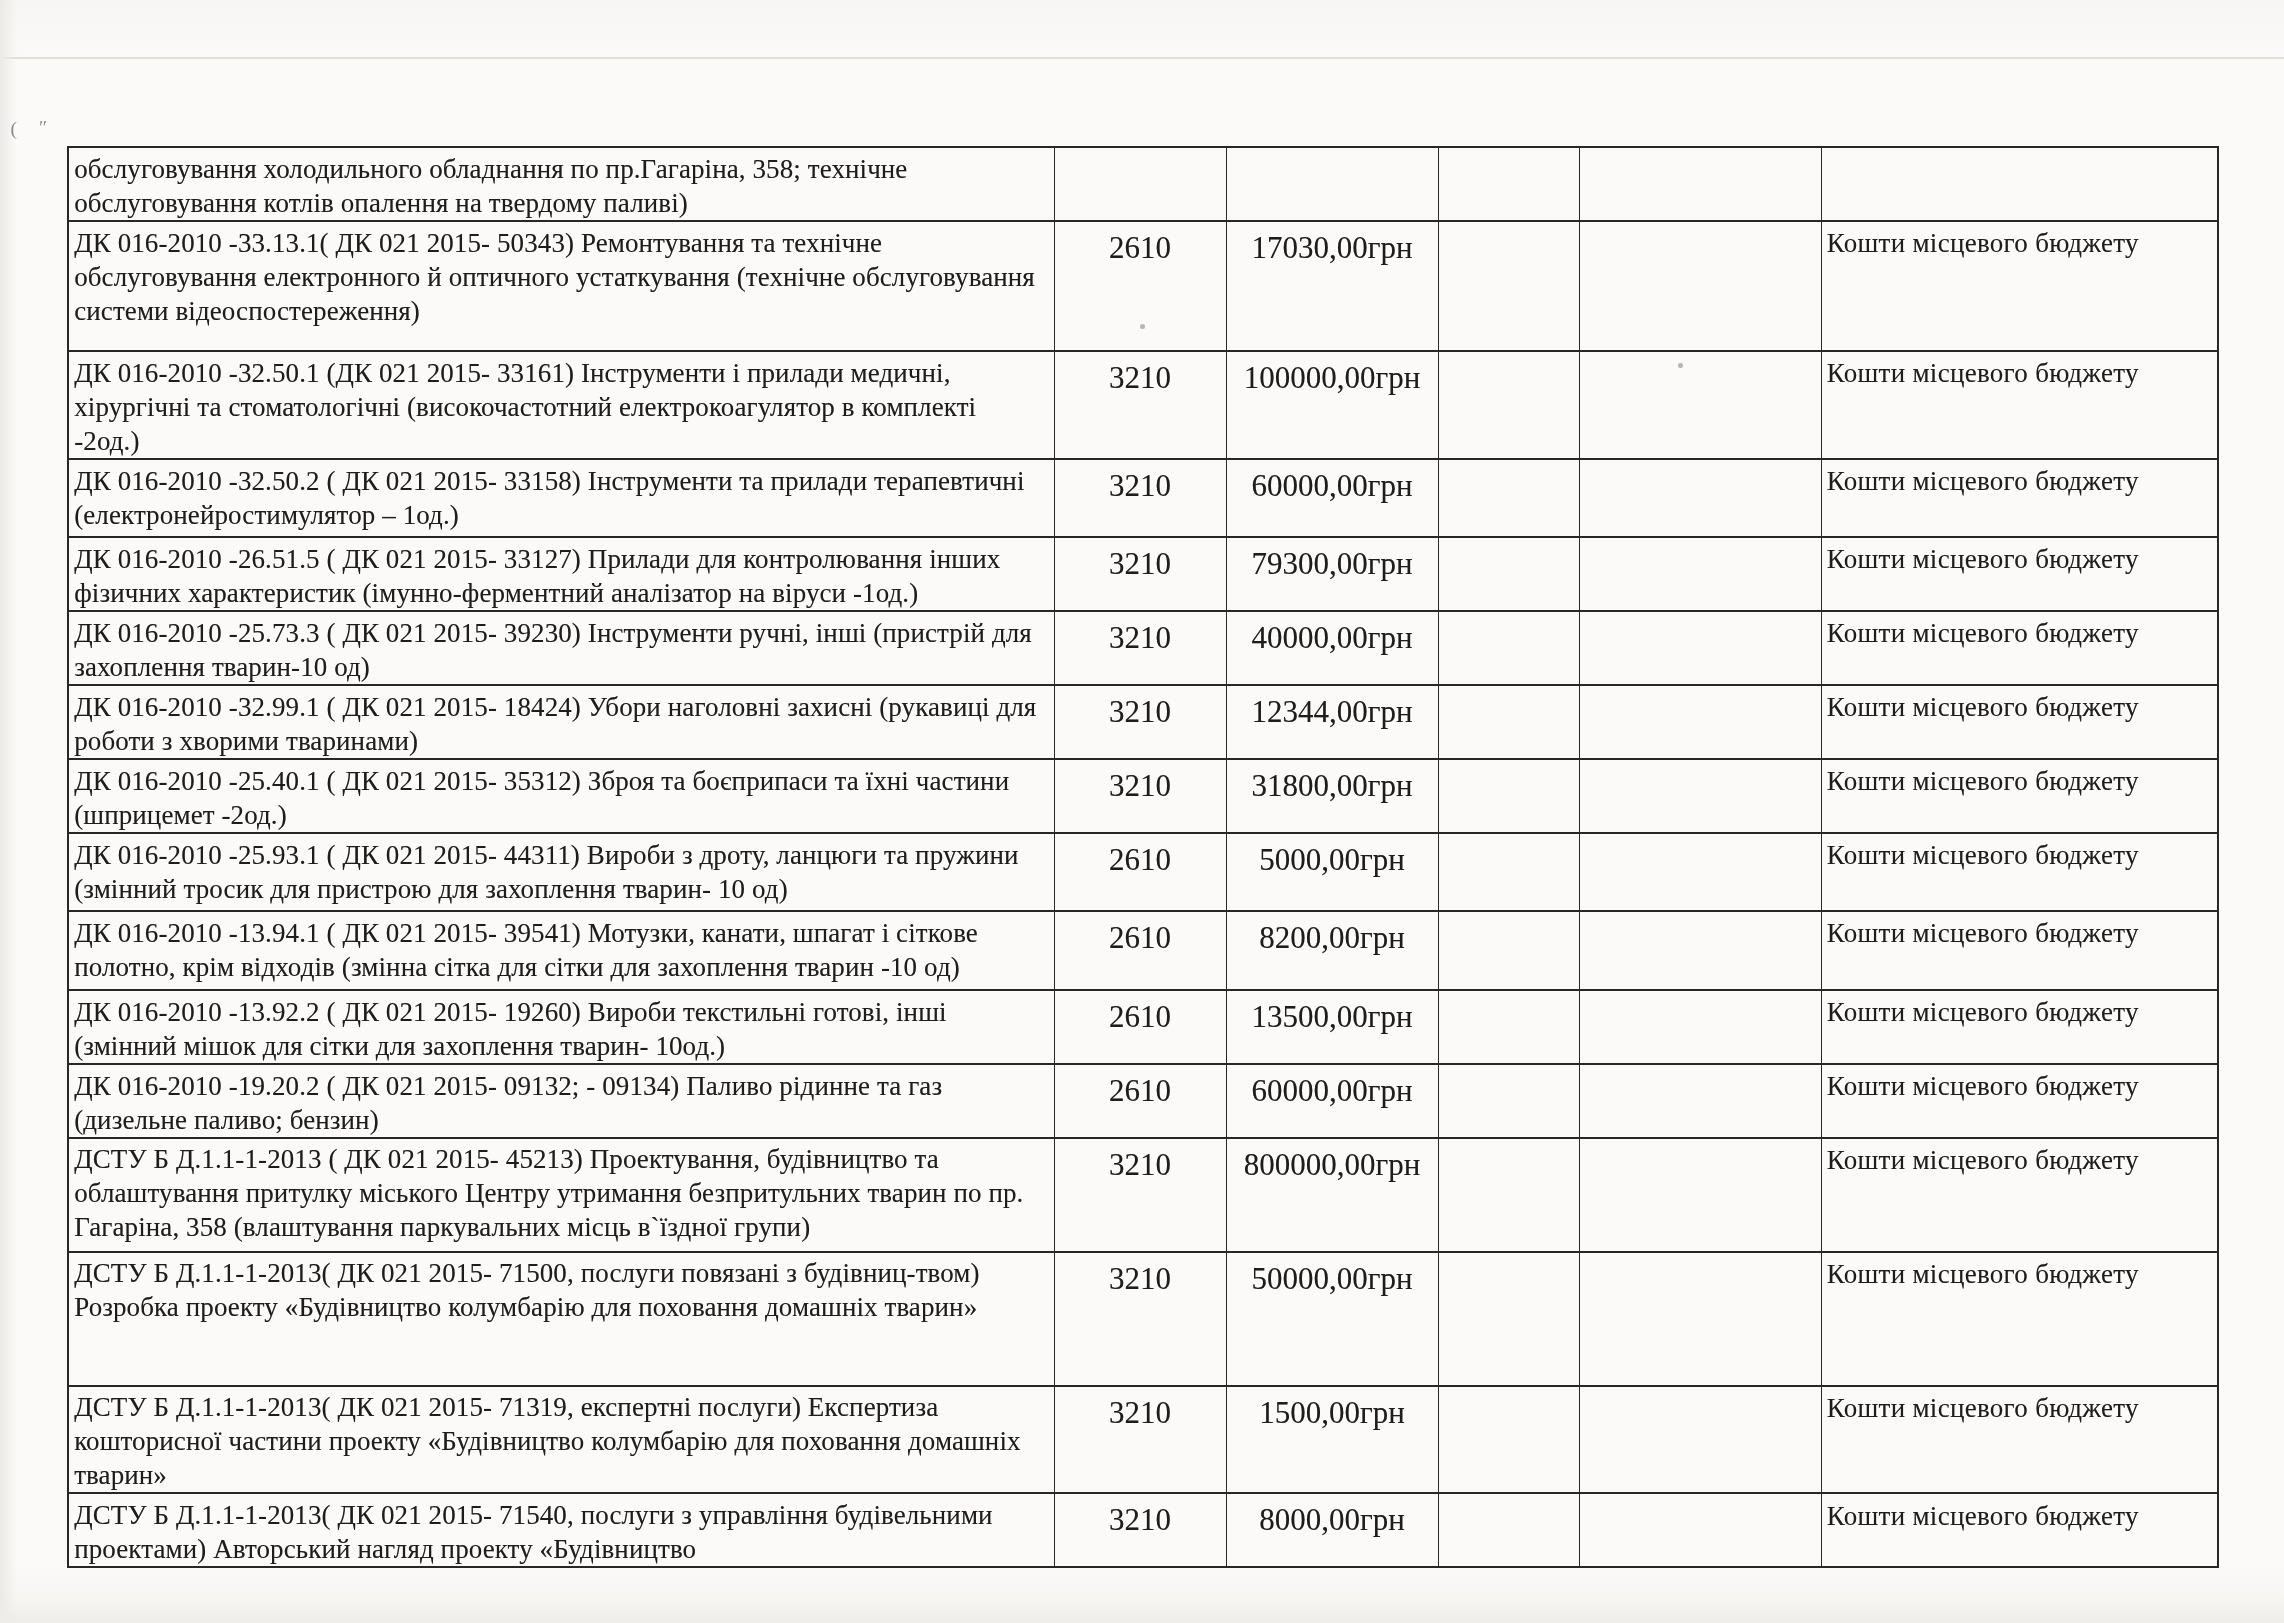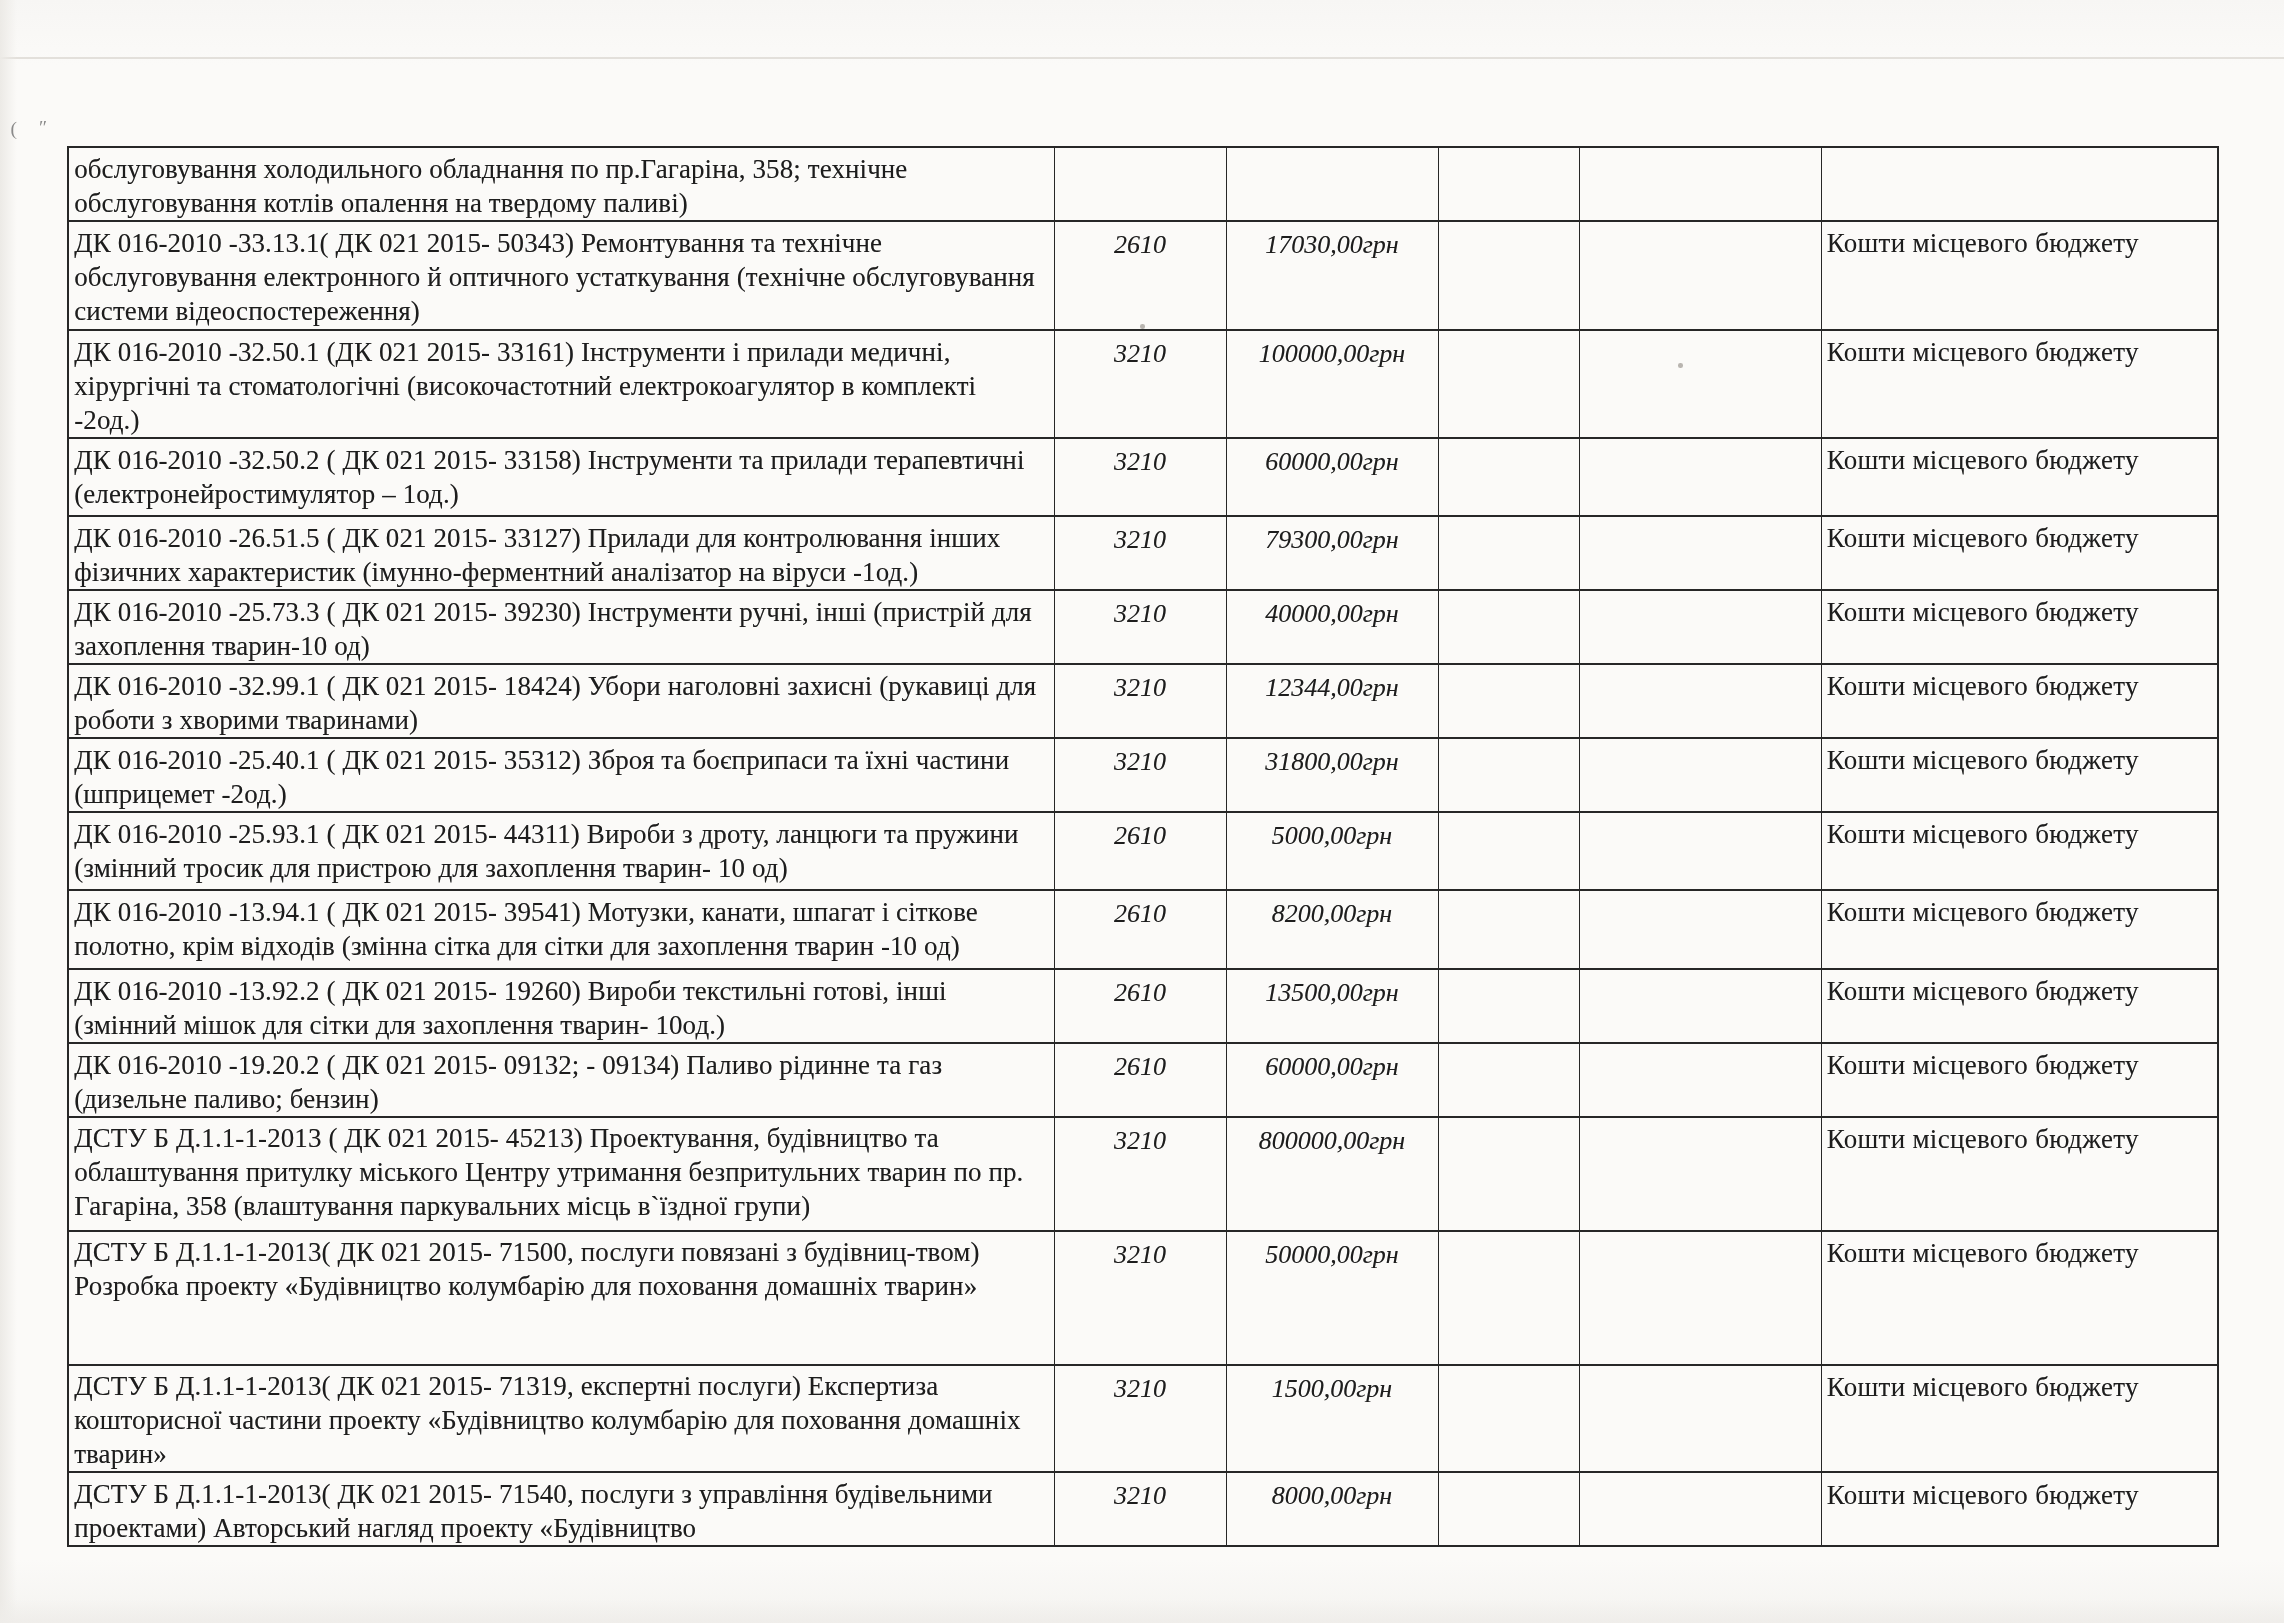--- a/index.html
+++ b/index.html
@@ -46,23 +46,22 @@
   }
   td.c-desc{
     padding:3.9px 6.5px 0 5.2px;
     font-size:27px;line-height:1.26;
     letter-spacing:0.1px;
     text-shadow:0 0 0.6px rgba(20,20,20,.35);
   }
   td.c-code, td.c-amount{
     text-align:center;
     padding-top:9px;
-    font-size:26px;line-height:1.1;
+    font-size:31px;line-height:1.1;
     text-shadow:0 0 0.6px rgba(20,20,20,.35);
-    font-style:italic;
   }
   td.c-empty{padding:0;}
   td.c-fund{
     padding:5.2px 1.3px 0 5.2px;
     font-size:27px;line-height:1.2;
     letter-spacing:0.3px;
     text-shadow:0 0 0.6px rgba(20,20,20,.3);
   }
 </style>
 </head>
@@ -89,21 +88,21 @@
     </colgroup>
     <tbody id="tbody">
         <tr style="height: 73px;">
           <td class="c-desc">обслуговування холодильного обладнання по пр.Гагаріна, 358; технічне обслуговування котлів опалення на твердому паливі)</td>
           <td class="c-code"></td>
           <td class="c-amount"></td>
           <td class="c-empty"></td>
           <td class="c-empty"></td>
           <td class="c-fund"></td>
         </tr>
-        <tr style="height: 109px;">
+        <tr style="height: 130px;">
           <td class="c-desc">ДК 016-2010 -33.13.1( ДК 021 2015- 50343) Ремонтування та технічне обслуговування електронного й оптичного устаткування (технічне обслуговування системи відеоспостереження)</td>
           <td class="c-code">2610</td>
           <td class="c-amount">17030,00грн</td>
           <td class="c-empty"></td>
           <td class="c-empty"></td>
           <td class="c-fund">Кошти місцевого бюджету</td>
         </tr>
         <tr style="height: 108px;">
           <td class="c-desc">ДК 016-2010 -32.50.1 (ДК 021 2015- 33161) Інструменти і прилади медичні, хірургічні та стоматологічні  (високочастотний електрокоагулятор в комплекті -2од.)</td>
           <td class="c-code">3210</td>

